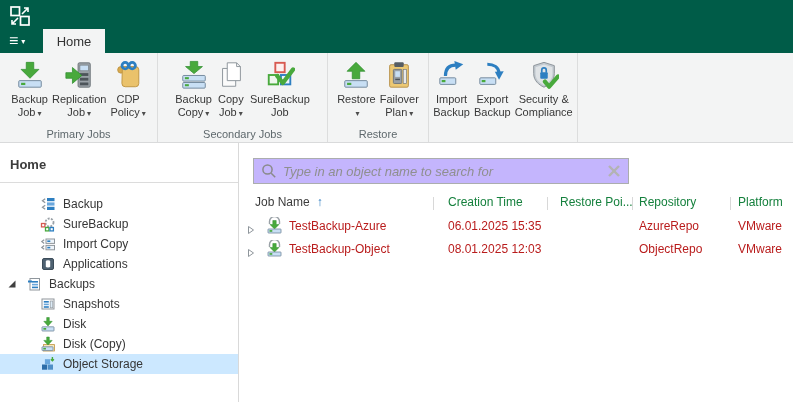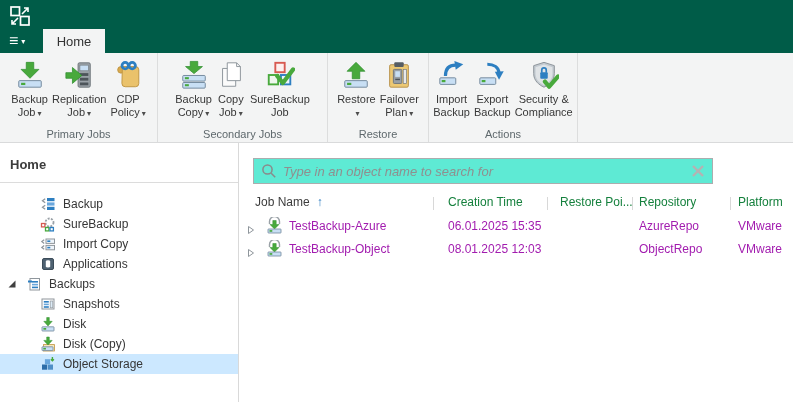--- a/index.html
+++ b/index.html
@@ -40,32 +40,32 @@
   .trow { height:20px; display:flex; align-items:center; font-size:12px; color:#363636; cursor:pointer; }
   .trow.root { padding-left:4px; }
   .trow.child { padding-left:40px; }
   .tri { width:16px; display:flex; align-items:center; justify-content:center; }
   .root .ticon { margin-left:6px; }
   .ticon { width:16px; height:16px; margin-right:7px; display:flex; align-items:center; justify-content:center; }
   .trow.sel { background:#cce8ff; }
 
   
   #main { position:absolute; left:240px; top:143px; right:0; bottom:0; background:#fff; }
-  .search { position:absolute; left:13px; top:15px; width:460px; height:26px; background:#5eead4;
+  .search { position:absolute; left:13px; top:15px; width:376px; height:26px; background:#c4b5fd;
             border:1px solid #abadae; display:flex; align-items:center; padding:0 7px;justify-content:center; }
   .search input { flex:1; border:0; outline:0; background:transparent; margin:0 6px;
                   font-family:"Liberation Sans", sans-serif; font-size:13px; color:#333; }
   .search input::placeholder { color:#8f8f8f; font-style:italic; }
   .hcell { position:absolute; top:52px; font-size:12px; white-space:nowrap; cursor:pointer; }
   .blue { color:#15803d; } .darkh { color:#3c3c3c; }
   .sortarr { color:#2878be; font-weight:bold; margin-left:7px; }
   .vsep { position:absolute; top:54px; width:1px; height:13px; background:#d8d8d8; }
   .rows { position:absolute; left:0; top:72px; right:0; }
   .drow { position:relative; height:23px; cursor:pointer; }
-  .dcell { position:absolute; top:4px; font-size:12px; color:#a21caf; white-space:nowrap; }
+  .dcell { position:absolute; top:4px; font-size:12px; color:#b91c1c; white-space:nowrap; }
   .chev { position:absolute; left:7px; top:6px; }
   .jicon { position:absolute; left:26px; top:2px; }
   .c-name { left:49px; } .c-time { left:208px; } .c-repo { left:399px; } .c-plat { left:498px; }
   .c-rp   { left:320px; }
 </style>
 </head>
 <body>
 
 <div id="app">
 
@@ -258,21 +258,20 @@
               <rect x="12" y="13" width="8" height="7" rx="1" fill="#2d7fc1"></rect>
               <path d="M17 23 l4.5 5.5 L31 17.5" fill="none" stroke="#48a93c" stroke-width="4.5" stroke-linecap="round" stroke-linejoin="round"></path>
             </svg>
           </div>
           <div class="rlbl">
             <span>Security &amp;</span><br>
             <span>Compliance</span>
           </div>
         </div>
       </div>
-      <div class="grouplabel">Actions</div>
     </div>
 
     <div class="rfill"></div>
   </div>
 
   <div id="sidebar">
     <div class="sb-header">Home</div>
     <div class="sb-div"></div>
 
 

